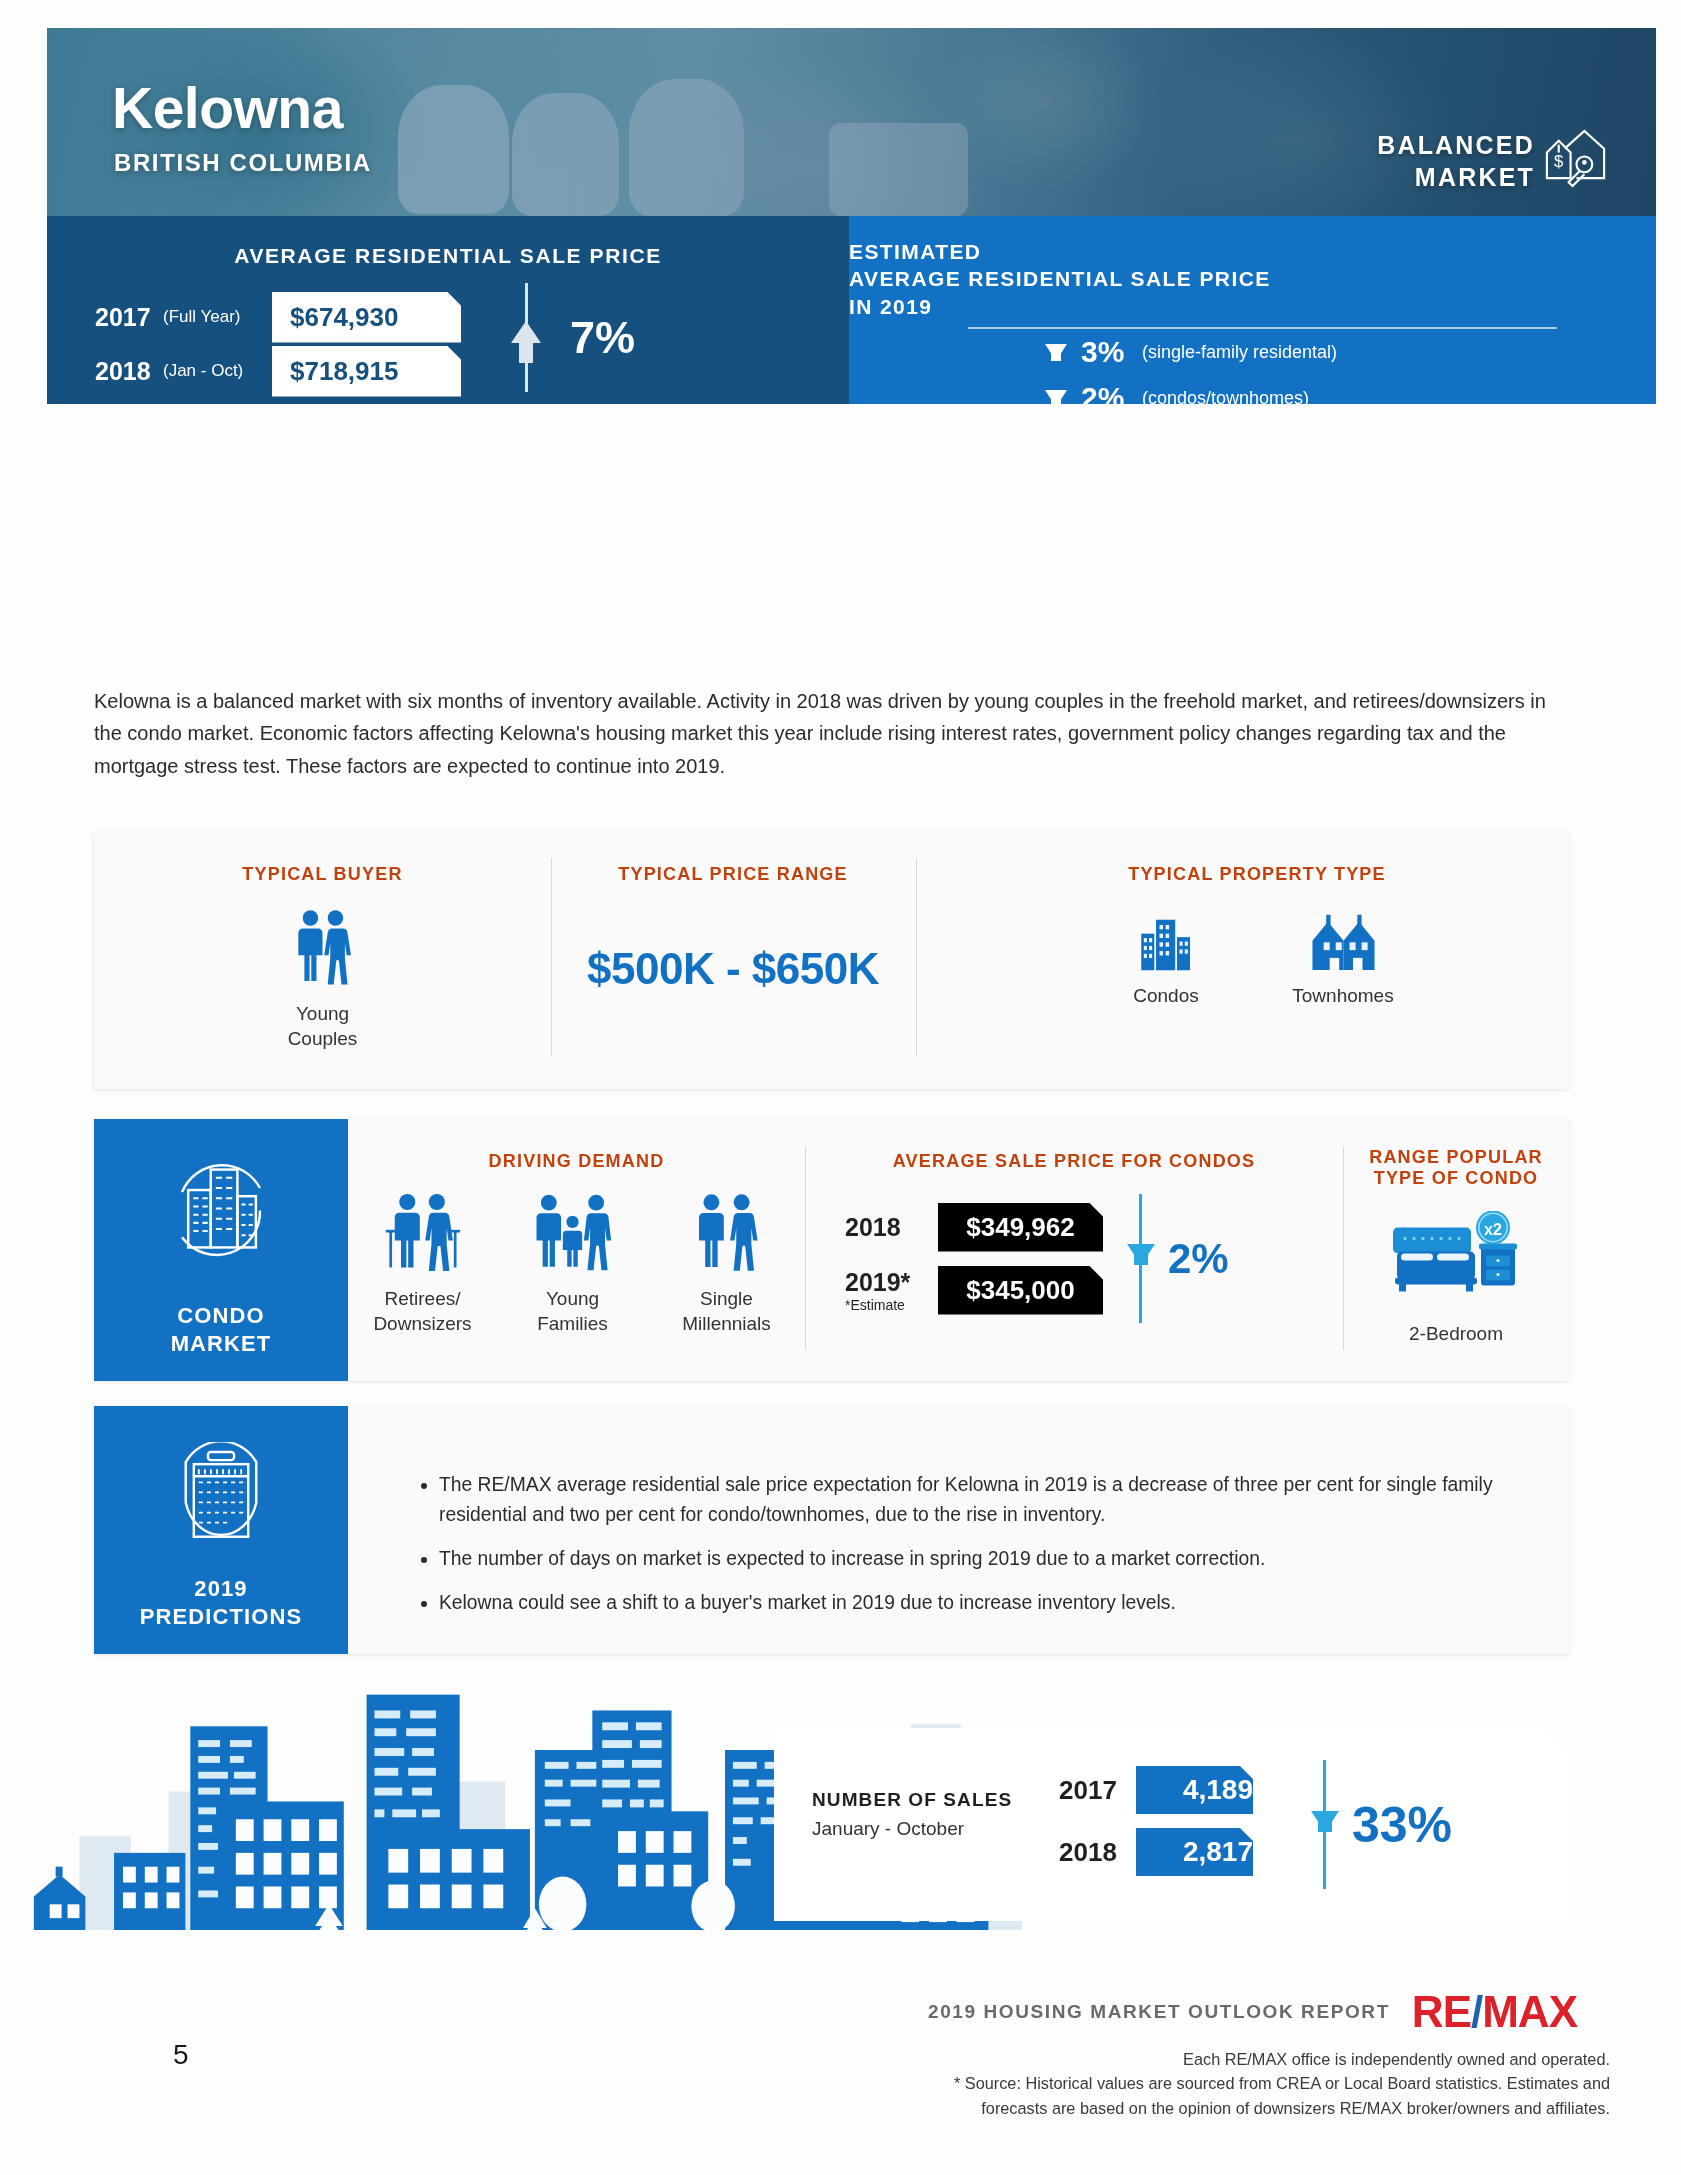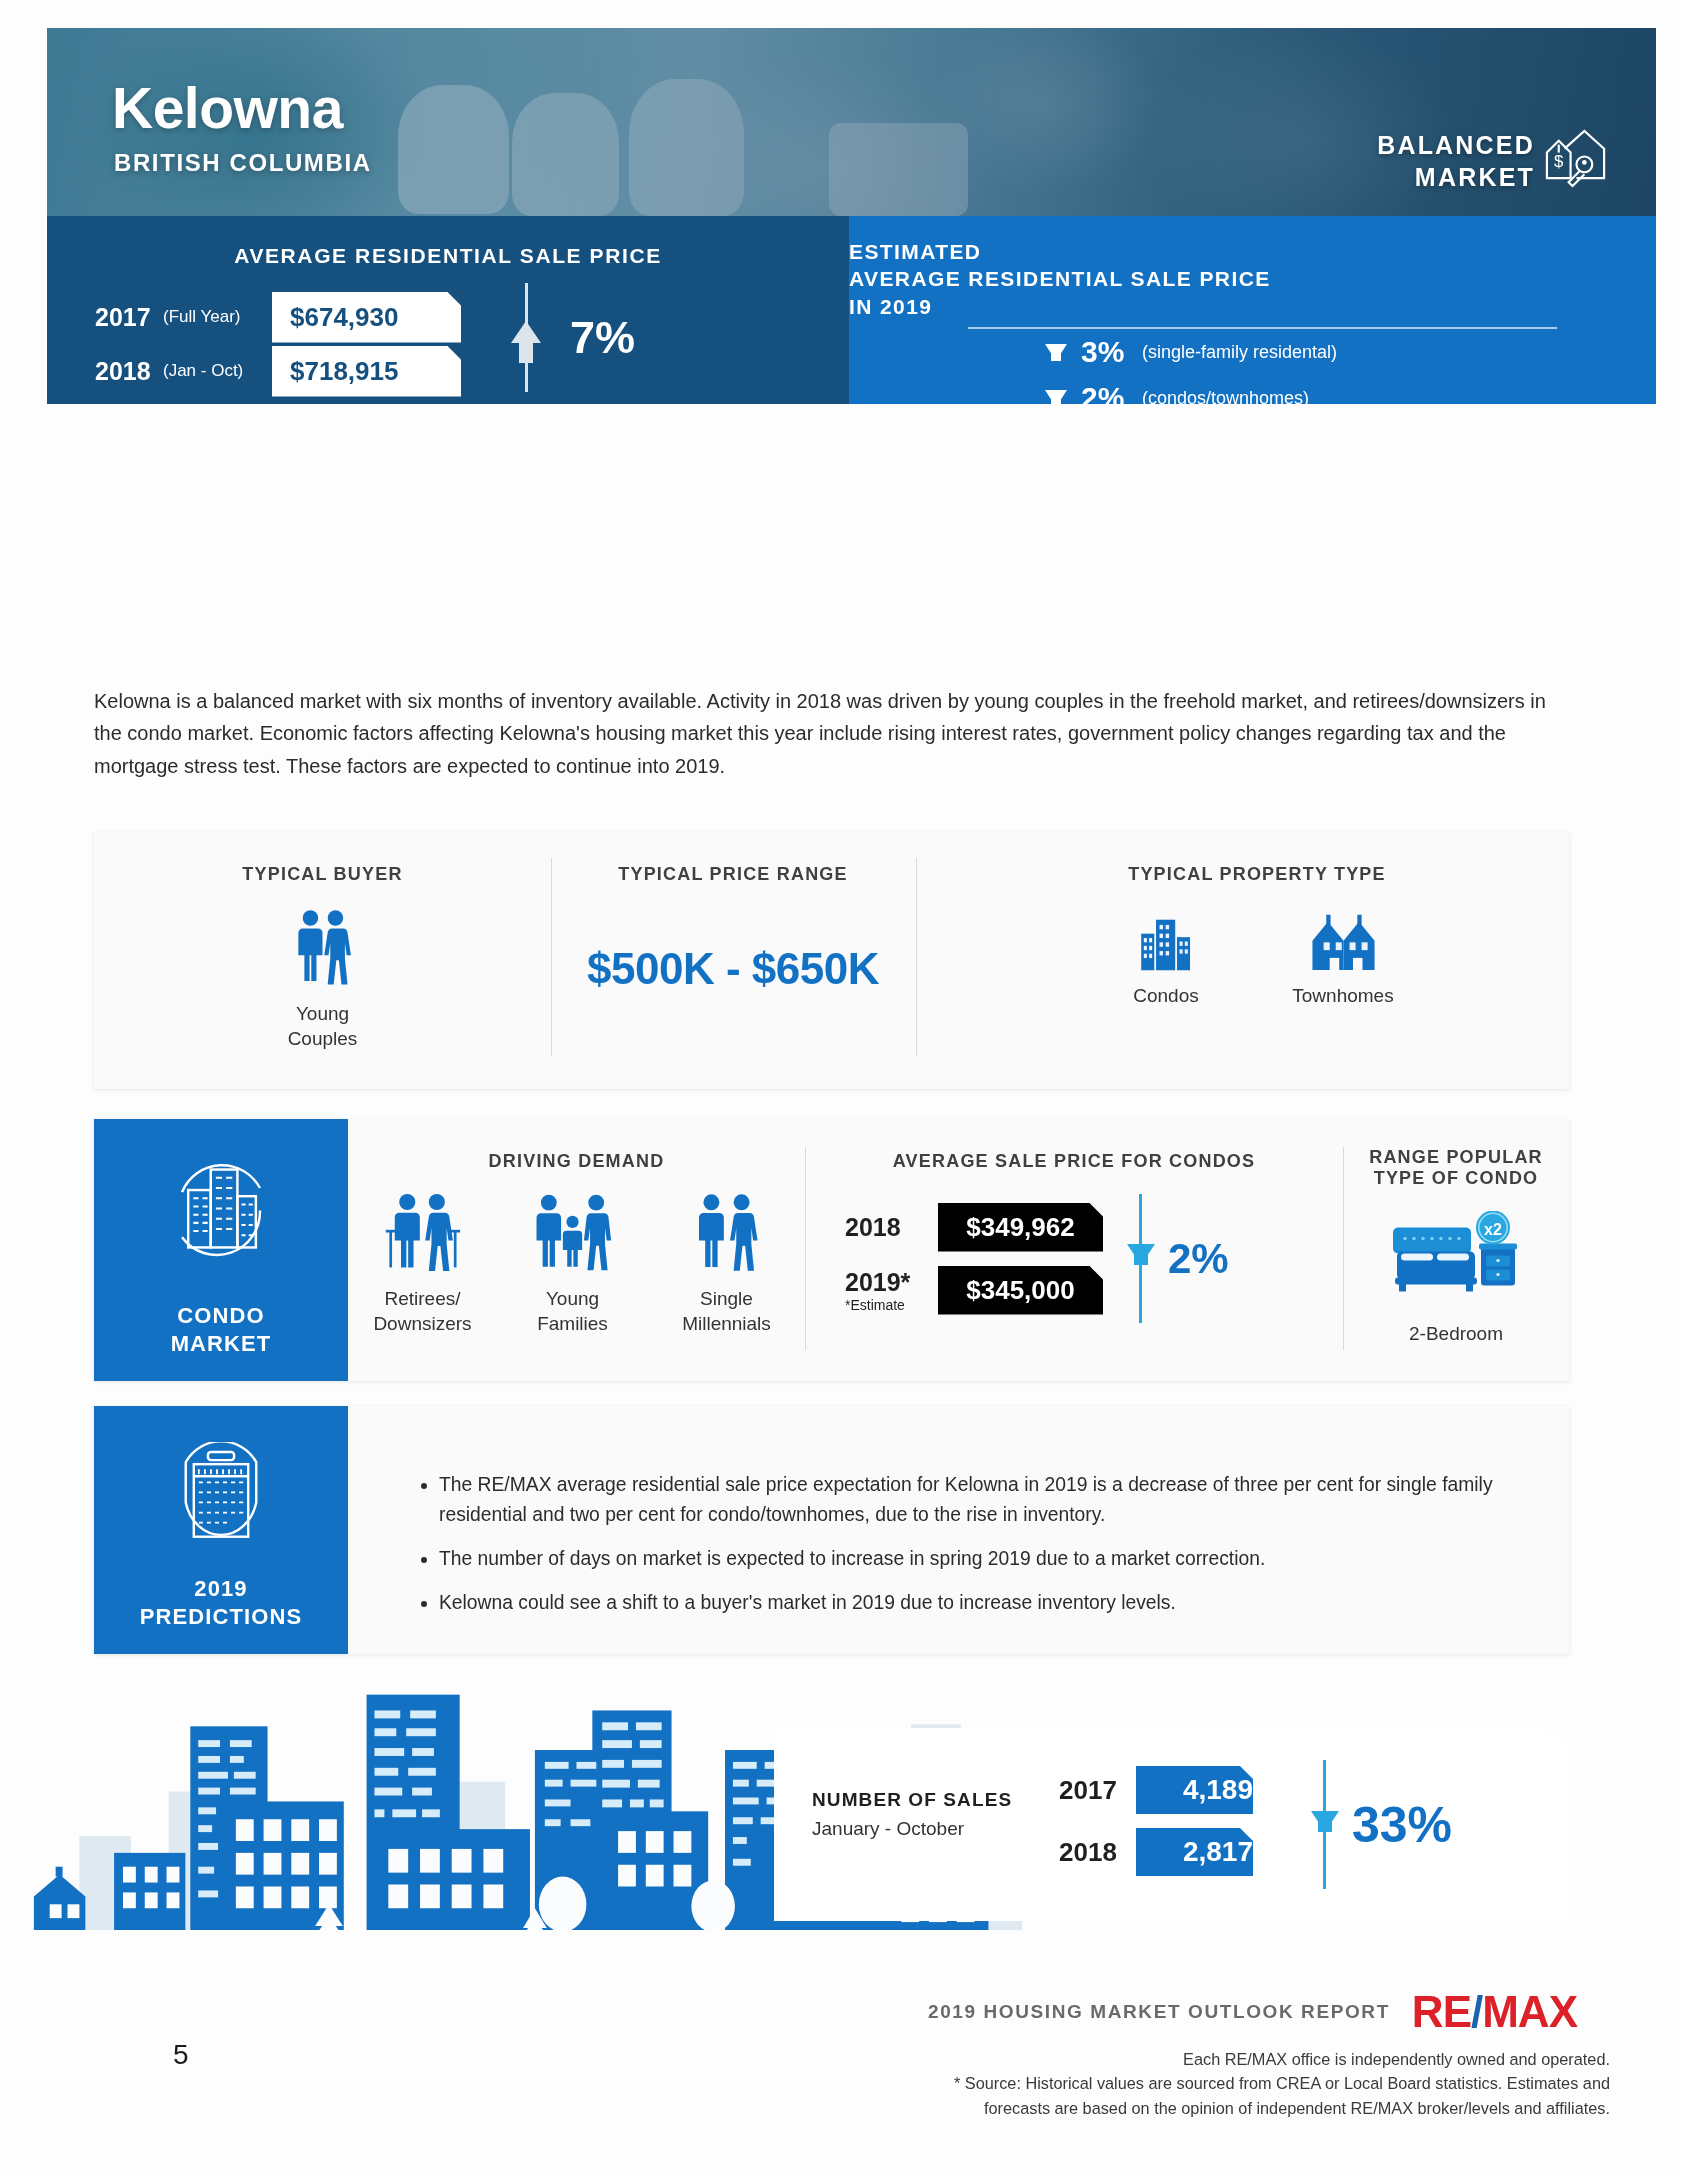--- a/index.html
+++ b/index.html
@@ -93,21 +93,21 @@
   .intro { position:absolute; left:94px; top:665px; width:1475px;
            font-size:20px; line-height:1.62; color:#2b2b2b; }
 
   
   .card { position:absolute; background:#fafafa; box-shadow:0 1px 4px rgba(0,0,0,.10); display:flex; }
   .card-tab { width:254px; background:#1371c4; color:#fff; position:relative; flex:none; }
   .tab-label { position:absolute; left:0; right:0; bottom:24px; text-align:center;
                font-size:22px; font-weight:bold; letter-spacing:1.1px; line-height:1.25; }
   .tab-icon { position:absolute; left:50%; transform:translateX(-50%); top:28px; }
   .card-body { flex:1; position:relative; }
-  .colhead { font-size:18px; font-weight:bold; letter-spacing:1.2px; text-align:center; color:#404040; }
+  .colhead { font-size:18px; font-weight:bold; letter-spacing:1.2px; text-align:center; color:#c2410c; }
   .vsep { position:absolute; width:1px; background:#d8d8d8; }
   .cap { font-size:19px; text-align:center; line-height:1.3; color:#333; }
   .cap-muted { color:#c6d9e8; }
 
   
   #card1 { left:94px; top:832px; width:1475px; height:257px; }
   
   #card2 { left:94px; top:1119px; width:1475px; height:262px; }
   
   #card3 { left:94px; top:1406px; width:1475px; height:248px; }
@@ -698,18 +698,18 @@
     </div>
   </div>
 
   <div class="footline">
     <span class="rep">2019 HOUSING MARKET OUTLOOK REPORT</span>
     <span class="remax"><span class="r">RE</span><span class="s">/</span><span class="m">MAX</span></span>
   </div>
   <div class="disclaimer">
     <div>Each RE/MAX office is independently owned and operated.</div>
     <div>* Source: Historical values are sourced from CREA or Local Board statistics. Estimates and</div>
-    <div>forecasts are based on the opinion of independent RE/MAX broker/levels and affiliates.</div>
+    <div>forecasts are based on the opinion of downsizers RE/MAX broker/owners and affiliates.</div>
   </div>
   <div class="pagenum">5</div>
 
 </div>
 
 
 </body></html>

